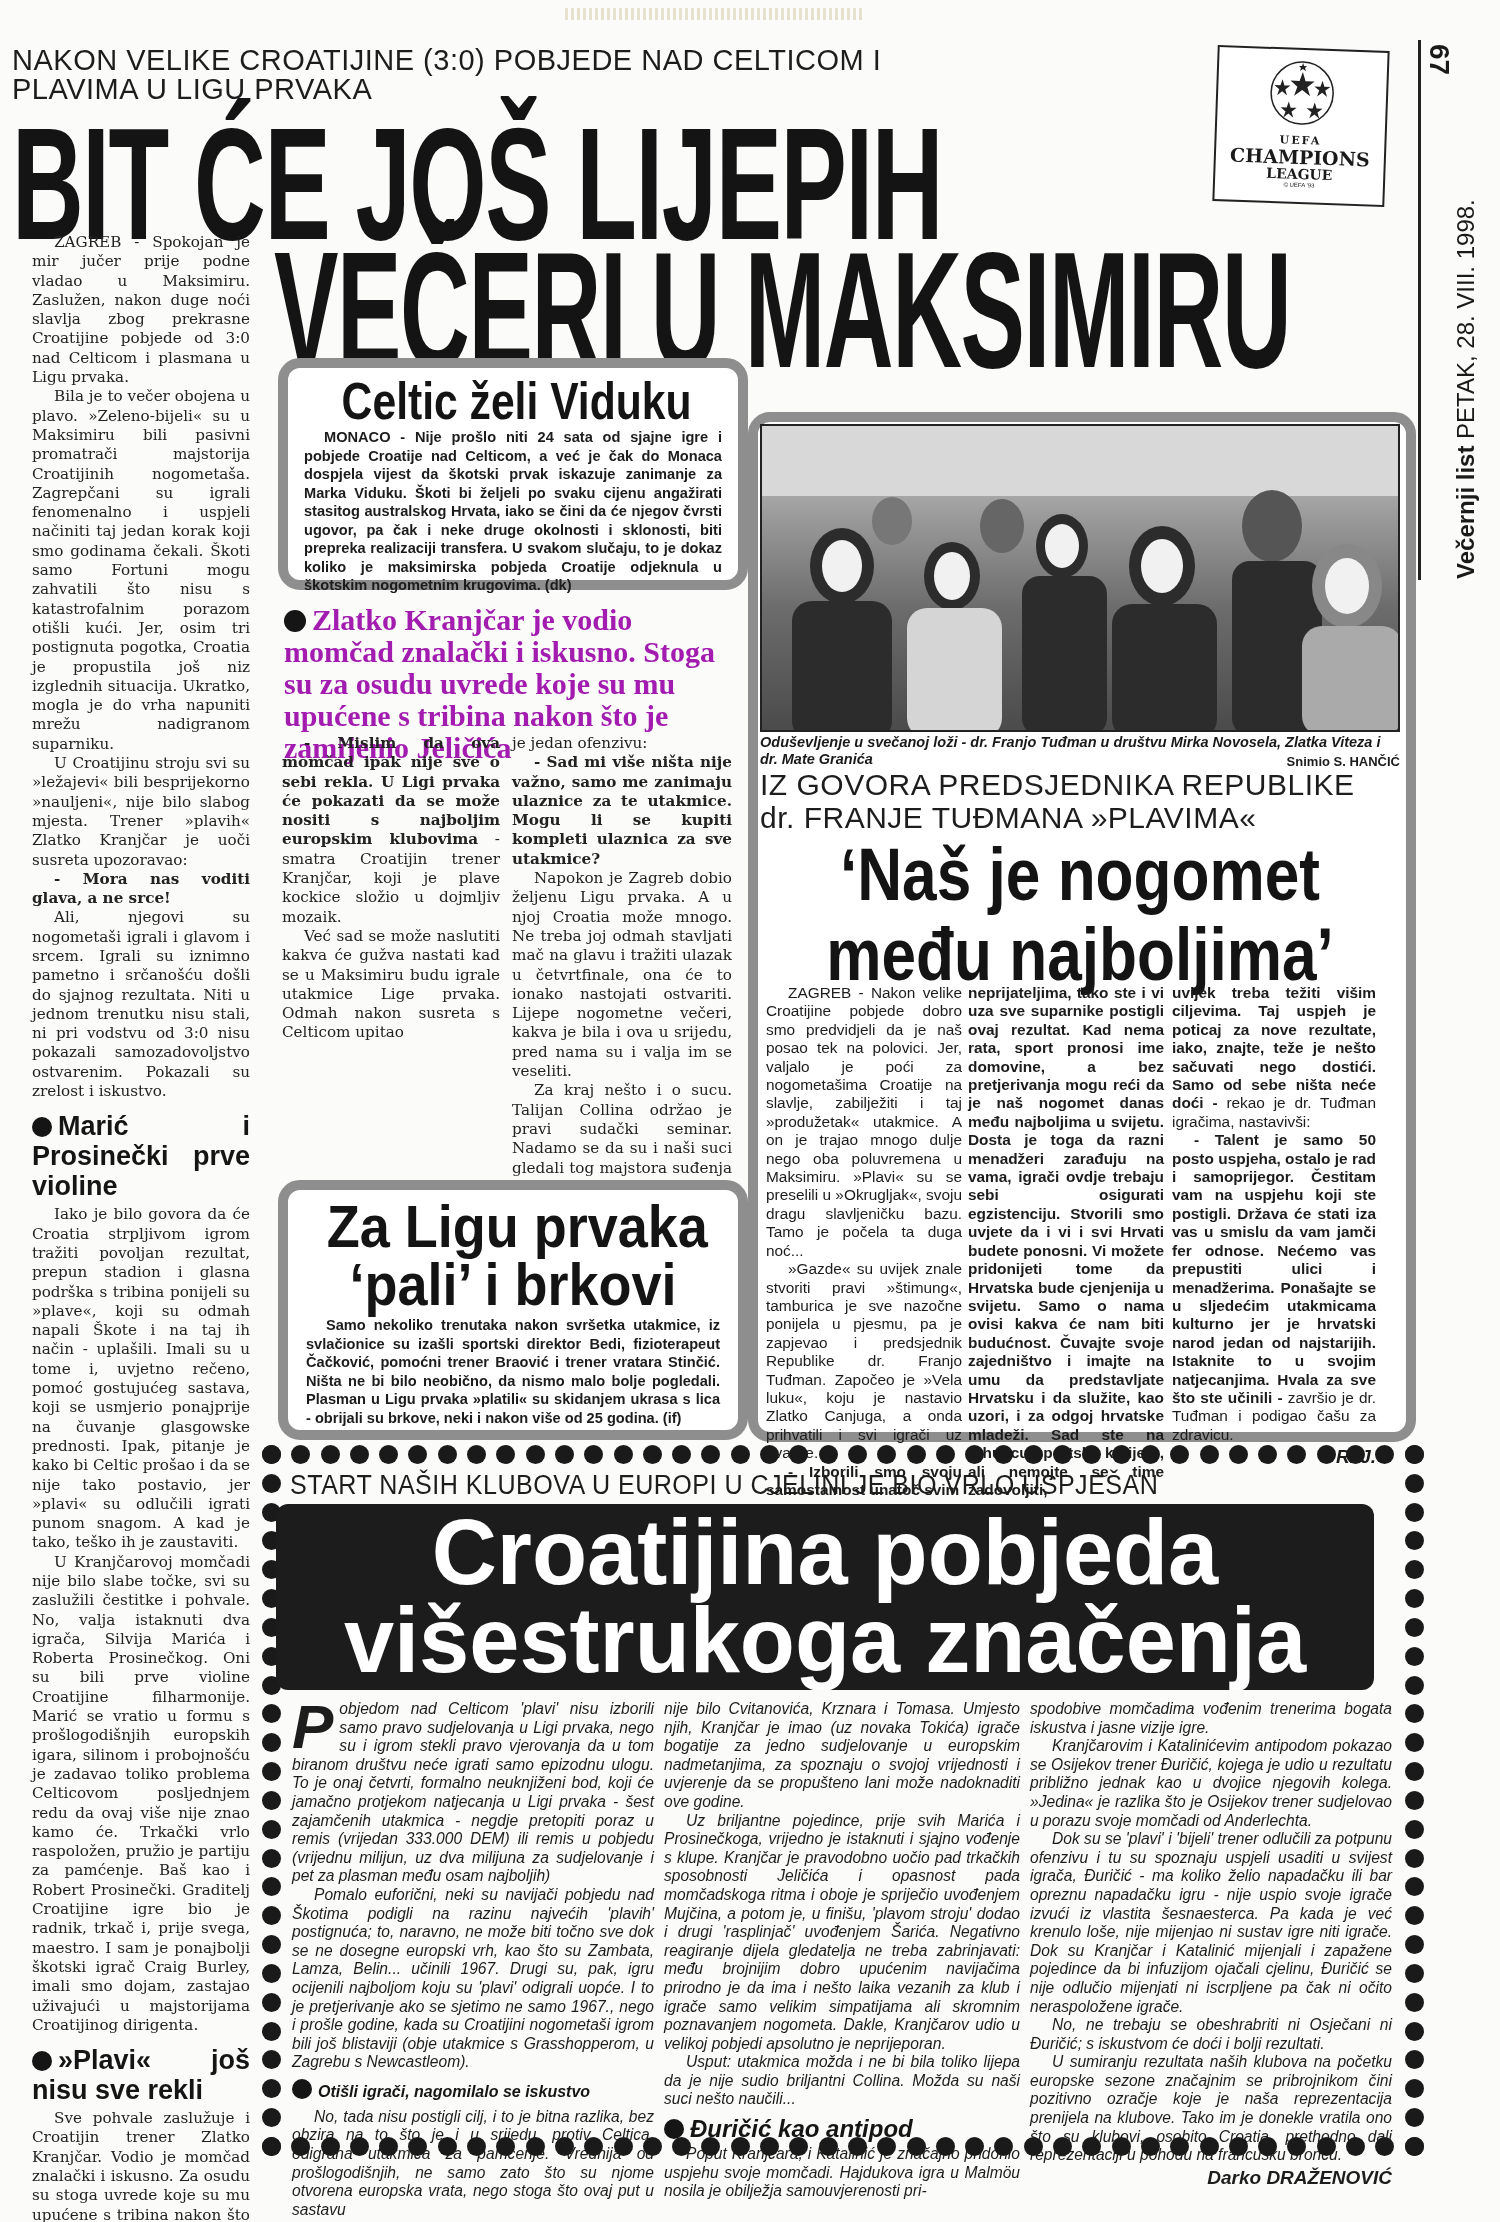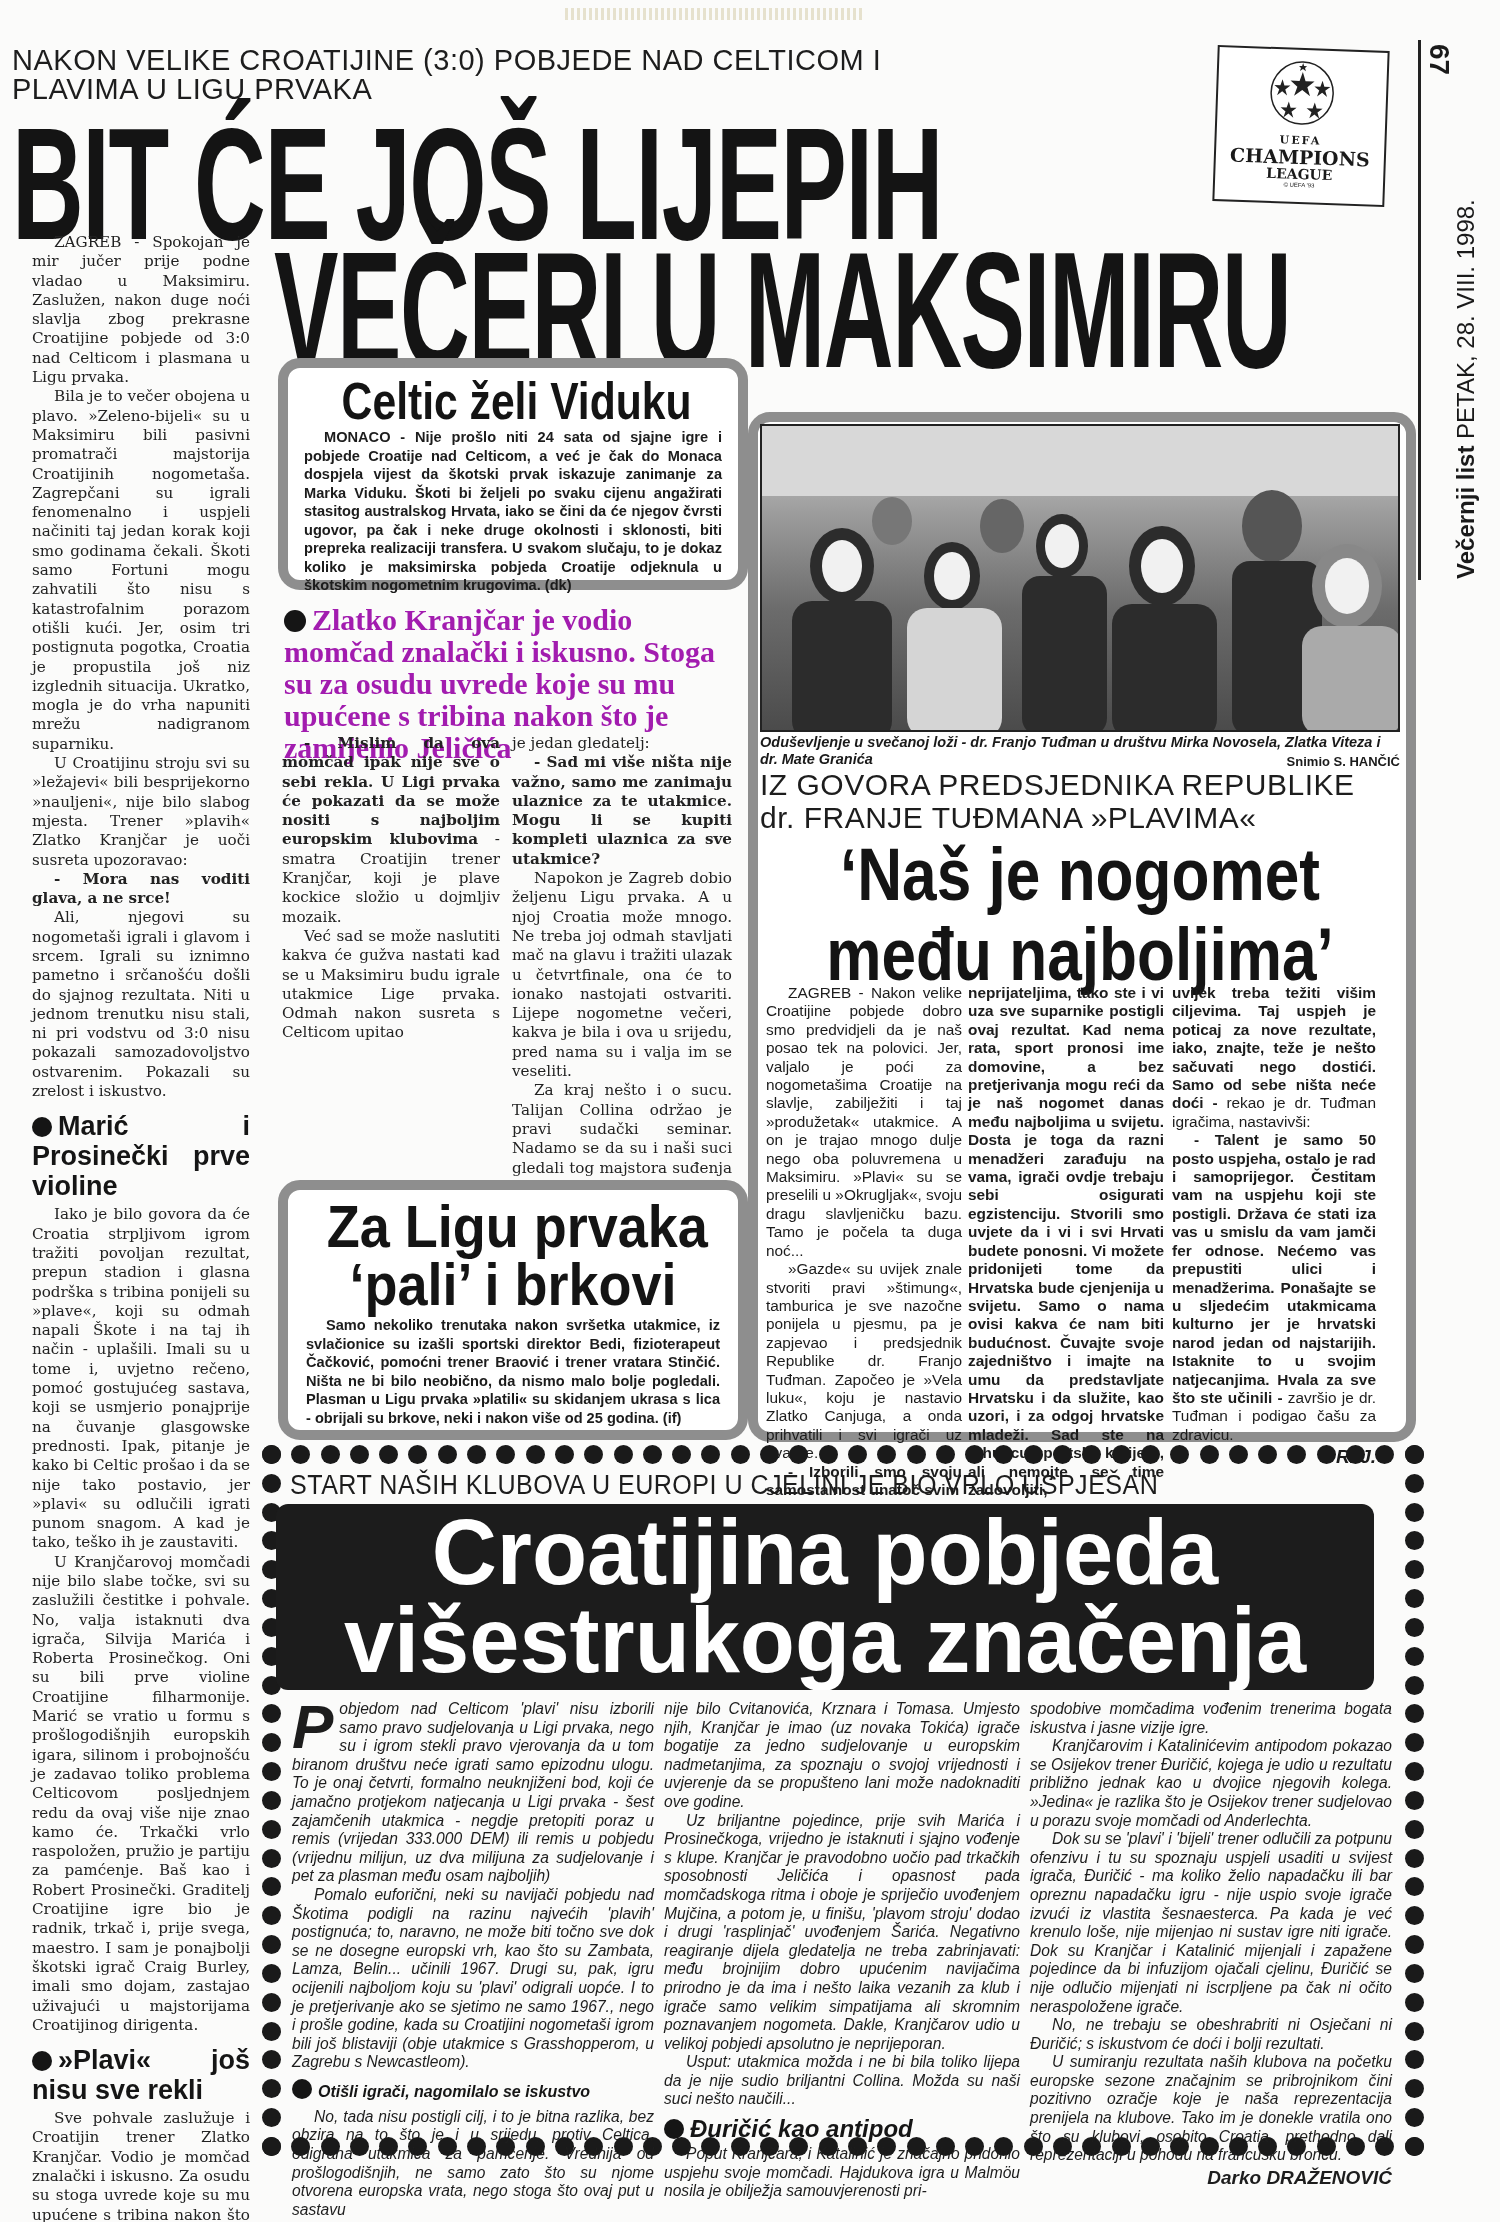--- a/index.html
+++ b/index.html
@@ -85,21 +85,21 @@
 <div class="abs" style="left:284px;top:604px;width:464px;font-family:Liberation Serif, serif;font-weight:700;font-size:30px;line-height:32px;color:#a21caf">
   <span class="bullet" style="width:22px;height:22px"></span><span>Zlatko Kranjčar je vodio momčad znalački i iskusno. Stoga su za osudu uvrede koje su mu upućene s tribina nakon što je zamijenio Jeličića</span>
 </div>
 
 <div class="abs serif-body" style="left:282px;top:734px;width:218px">
   <p><b>- Mislim da ova momčad ipak nije sve o sebi rekla. U Ligi prvaka će pokazati da se može nositi s najboljim europskim klubovima</b><span> - smatra Croatijin trener Kranjčar, koji je plave kockice složio u dojmljiv mozaik.</span></p>
   <p>Već sad se može naslutiti kakva će gužva nastati kad se u Maksimiru budu igrale utakmice Lige prvaka. Odmah nakon susreta s Celticom upitao</p>
 </div>
 
 <div class="abs serif-body" style="left:512px;top:734px;width:220px">
-  <p style="text-indent:0">je jedan gledatelj:</p>
+  <p style="text-indent:0">je jedan ofenzivu:</p>
   <p class="bold">- Sad mi više ništa nije važno, samo me zanimaju ulaznice za te utakmice. Mogu li se kupiti kompleti ulaznica za sve utakmice?</p>
   <p>Napokon je Zagreb dobio željenu Ligu prvaka. A u njoj Croatia može mnogo. Ne treba joj odmah stavljati mač na glavu i tražiti ulazak u četvrtfinale, ona će to ionako nastojati ostvariti. Lijepe nogometne večeri, kakva je bila i ova u srijedu, pred nama su i valja im se veseliti.</p>
   <p>Za kraj nešto i o sucu. Talijan Collina održao je pravi sudački seminar. Nadamo se da su i naši suci gledali tog majstora suđenja na djelu.</p>
   <div class="byline">R. Junaci</div>
 </div>
 
 <div class="abs boxframe" style="left:278px;top:1180px;width:470px;height:260px;padding:8px 18px">
   <div class="condensed" style="font-size:60px;line-height:58px;text-align:center;width:100%;transform:scaleX(0.9);transform-origin:center top">
     <div>Za Ligu prvaka</div>
     <div>‘pali’ i brkovi</div>

